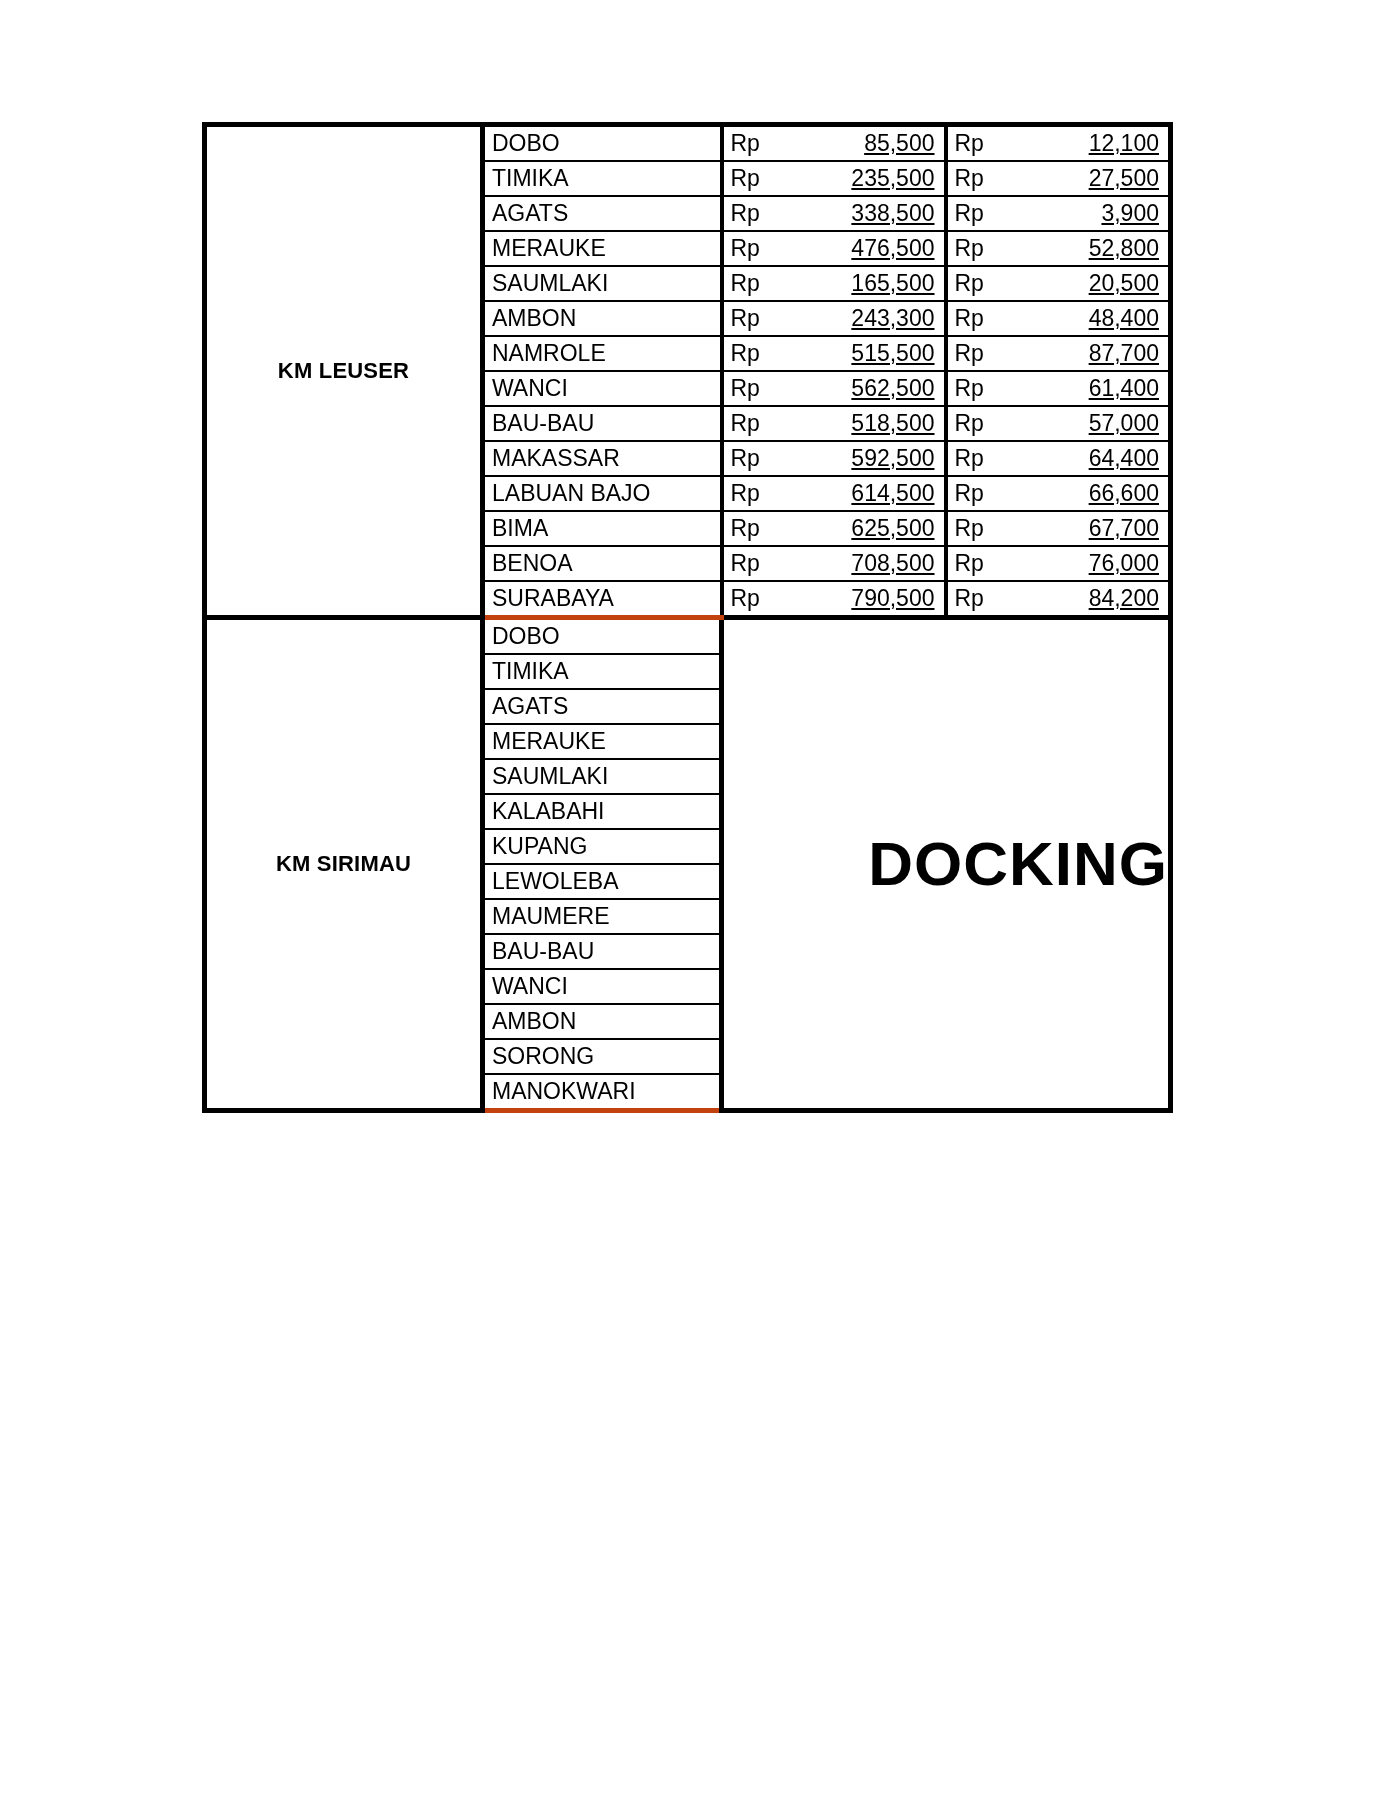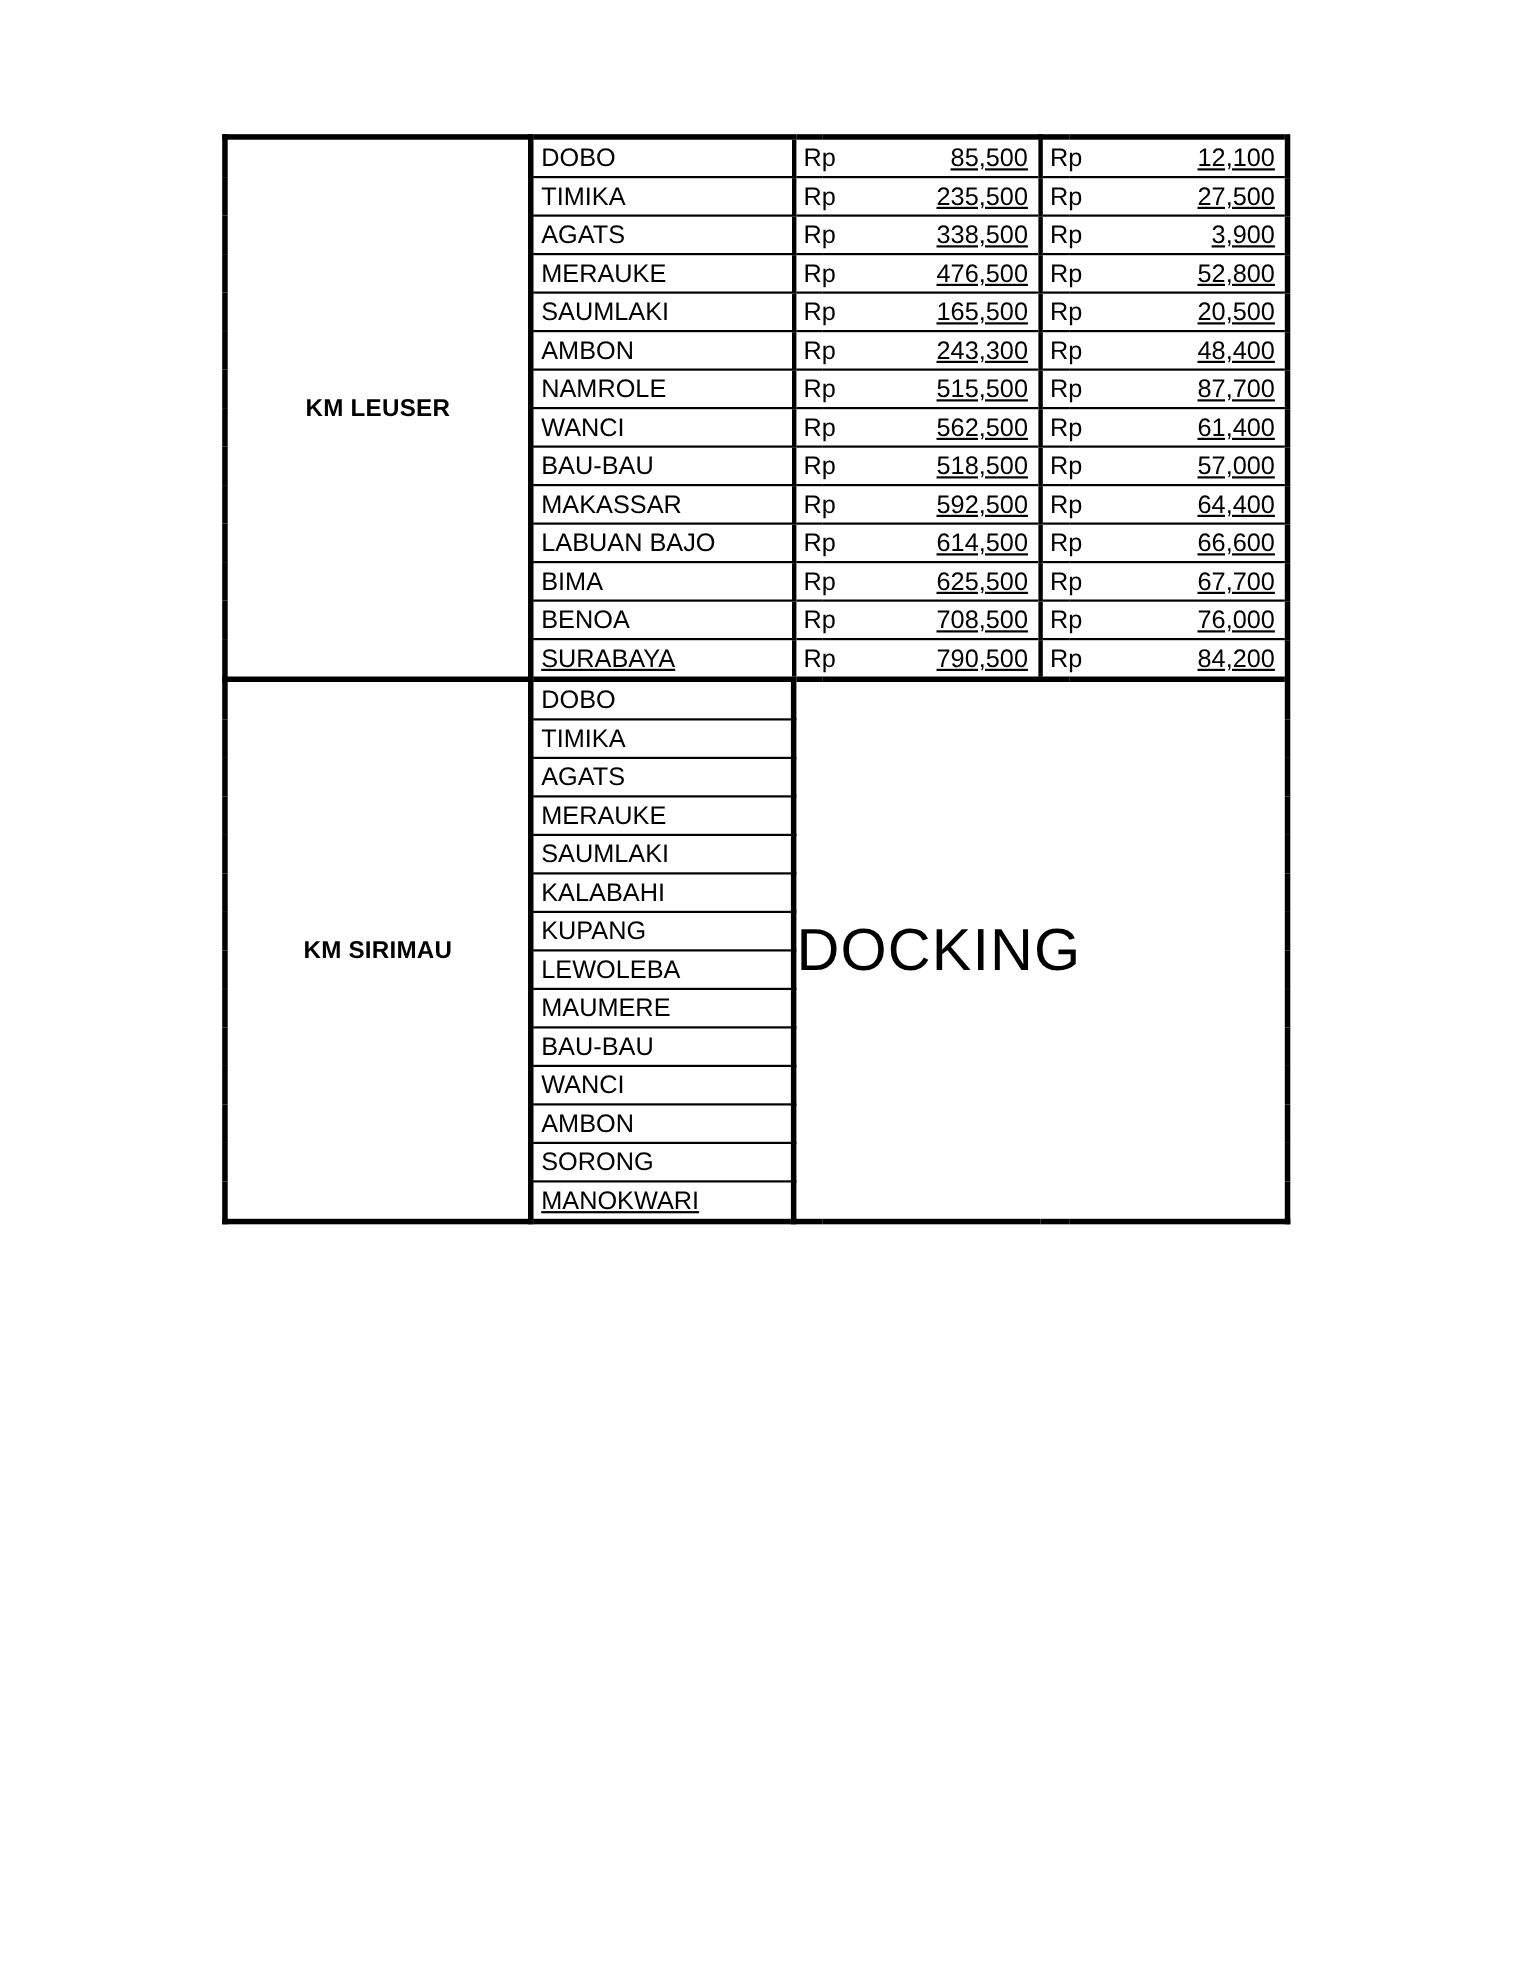--- a/index.html
+++ b/index.html
@@ -90,33 +90,33 @@
     border-right: 4px solid #000;
     text-decoration: underline;
   }
 
   td.val.last {
     border-right: 5px solid #000;
   }
 
   
   td.docking {
-    text-align: left;
+    text-align: right;
     vertical-align: middle;
-    font-weight: normal;
-    font-size: 54px;
+    font-weight: bold;
+    font-size: 62px;
     letter-spacing: 1px;
     border-left: 5px solid #000;
     border-right: 5px solid #000;
     border-bottom: 5px solid #000;
     border-top: 5px solid #000;
   }
 
   td.port.block-first { border-top: 5px solid #000; margin-top: 17px; }
-  td.port.block-last  { border-bottom: 2px solid #c2410c; text-decoration: underline; }
+  td.port.block-last  { border-bottom: 5px solid #c2410c; }
 </style>
 </head>
 <body>
 
 <div class="page">
   <table class="fare-table">
     <colgroup>
       <col class="c-vessel">
       <col class="c-port">
       <col class="c-cur1">

